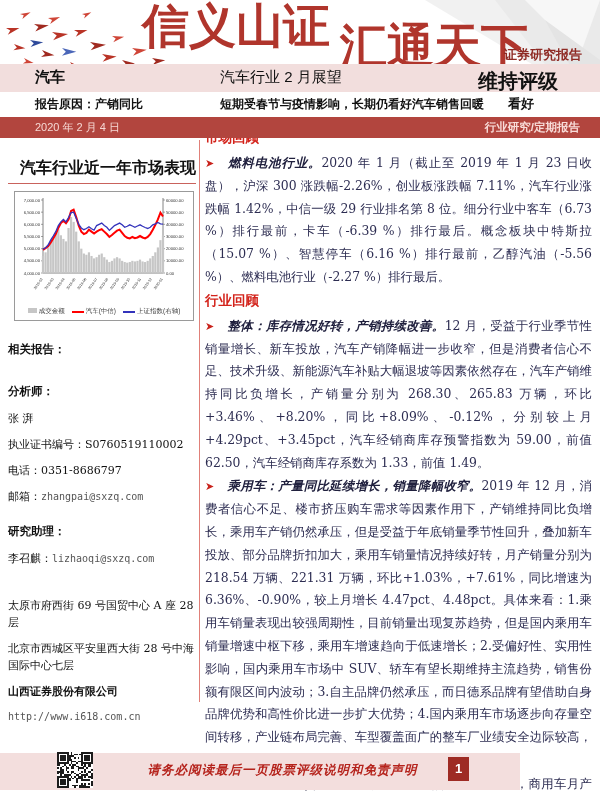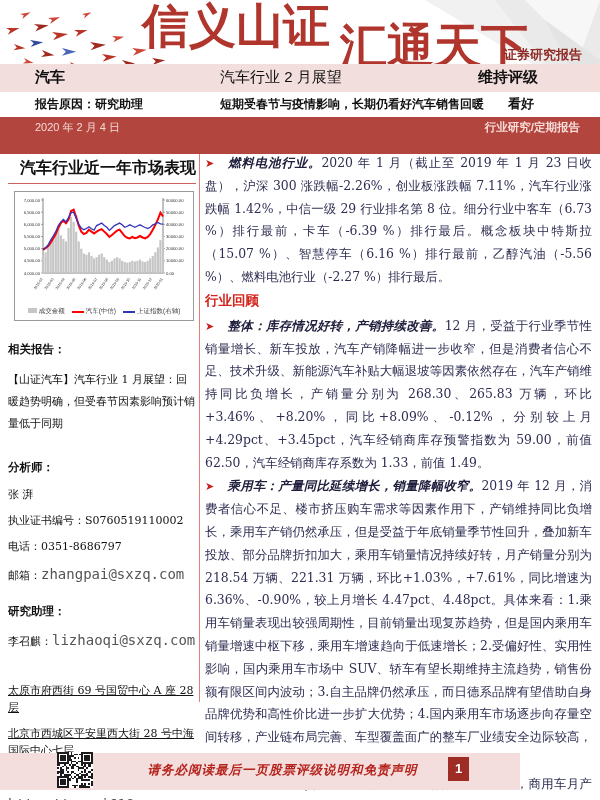--- a/index.html
+++ b/index.html
@@ -12,24 +12,24 @@
   .logo-arrows{left:0;top:0;z-index:1;}
   .slogan{left:142px;top:2px;z-index:2;display:flex;color:#b0352c;
           font-family:"DejaVu Serif","Liberation Serif",serif;font-weight:bold;
           font-size:47px;line-height:1;white-space:nowrap;}
   .slogan .g2{transform:translateY(20px);margin-left:10px;}
   .report-type{right:18px;top:46px;z-index:2;font-size:13px;font-weight:bold;color:#8e2a24;}
 
   
   .row1{left:0;top:64px;width:600px;height:28px;background:#f2dedd;z-index:3;}
   .row2{left:0;top:92px;width:600px;height:25px;background:#fff;z-index:3;}
-  .row3{left:0;top:117px;width:600px;height:37px;background:#b2453e;z-index:3;}
+  .row3{left:0;top:117px;width:600px;height:21px;background:#b2453e;z-index:3;}
   .row1 .c1{left:35px;top:4px;font-size:15px;font-weight:bold;color:#111;}
   .row1 .c2{left:220px;top:4px;font-size:15px;font-weight:normal;color:#111;}
-  .row1 .c3{left:478px;top:4px;font-size:15px;font-weight:bold;color:#111;}
+  .row1 .c3{left:478px;top:4px;font-size:20px;font-weight:bold;color:#111;}
   .row2 .c1{left:35px;top:4px;font-size:12px;font-weight:bold;color:#111;}
   .row2 .c2{left:220px;top:4px;font-size:12px;font-weight:bold;color:#111;}
   .row2 .c3{left:508px;top:3px;font-size:13px;font-weight:bold;color:#111;}
   .row3 .c1{left:35px;top:3px;font-size:11px;color:#f6d8d4;}
   .row3 .c2{right:20px;top:3px;font-size:11.5px;font-weight:bold;color:#f8dcd8;}
 
   
   .sidebar{left:8px;top:142px;width:188px;color:#111;z-index:2;}
   .chart-title{font-size:16px;font-weight:bold;margin:16px 0 4px 2px;text-align:right;}
   .title-rule{border:0;border-top:1px solid #c9625c;margin:0 0 7px 0;}
@@ -37,23 +37,23 @@
   .legend-row{display:flex;justify-content:center;gap:7px;font-size:6.5px;color:#444;
               padding:2px 0 3px 0;align-items:center;}
   .legend-row .sw-bar{display:inline-block;width:9px;height:5px;margin-right:2px;}
   .legend-row .sw-line{display:inline-block;width:12px;height:2px;margin-right:2px;}
   .sb-block{font-family:"DejaVu Serif","Liberation Serif",serif;font-size:11px;line-height:1.55;}
   .sb-label{font-weight:bold;font-size:11.5px;}
   .related{margin-top:20px;}
   .related-text{margin-top:10px;line-height:2.0;}
   .analyst{margin-top:24px;}
   .analyst p{margin:0 0 9px 0;}
-  .mono{font-family:"DejaVu Sans Mono","Liberation Mono",monospace;font-size:14px;color:#555;}
+  .mono{font-family:"DejaVu Sans Mono","Liberation Mono",monospace;font-size:10px;color:#555;}
   .addr{margin-top:30px;}
-  .addr p{margin:0 0 9px 0;text-decoration:underline;}
+  .addr p{margin:0 0 9px 0;}
 
   
   .vrule{left:199px;top:140px;width:1px;height:562px;background:#e08079;z-index:2;}
   .main{left:205px;top:129px;width:387px;z-index:2;}
   .section-h{color:#d3231b;font-size:13.5px;font-weight:bold;margin:0 0 5px 0;}
   .bullet{font-family:"DejaVu Serif","Liberation Serif",serif;font-size:12.4px;
           line-height:22.8px;color:#2d2d52;text-align:justify;margin:0 0 1px 0;}
   .marker{color:#c9231c;font-family:"Liberation Sans",sans-serif;font-size:11px;
           padding-right:13px;font-style:normal;}
   .lead{font-weight:bold;font-style:italic;color:#20203e;}
@@ -125,21 +125,21 @@
   <span class="g2">汇通天下</span>
 </div>
 <div class="abs report-type">证券研究报告</div>
 
 <div class="abs row1">
   <span class="abs c1">汽车</span>
   <span class="abs c2">汽车行业 2 月展望</span>
   <span class="abs c3">维持评级</span>
 </div>
 <div class="abs row2">
-  <span class="abs c1">报告原因：研究助理</span>
+  <span class="abs c1">报告原因：产销同比</span>
   <span class="abs c2">短期受春节与疫情影响，长期仍看好汽车销售回暖</span>
   <span class="abs c3">看好</span>
 </div>
 <div class="abs row3">
   <span class="abs c1">2020 年 2 月 4 日</span>
   <span class="abs c2">行业研究/定期报告</span>
 </div>
 
 <div class="abs sidebar">
   <div class="chart-title">汽车行业近一年市场表现</div>
@@ -242,21 +242,20 @@
       </svg>
     <div class="legend-row">
       <span><i class="sw-bar" id="sw0" style="background: rgb(198, 198, 198);"></i><span>成交金额</span></span>
       <span><i class="sw-line" id="sw1" style="background: rgb(255, 0, 0);"></i><span>汽车(中信)</span></span>
       <span><i class="sw-line" id="sw2" style="background: rgb(51, 51, 187);"></i><span>上证指数(右轴)</span></span>
     </div>
   </div>
 
   <div class="sb-block related">
     <div class="sb-label">相关报告：</div>
-    <div class="related-text">【山证汽车】汽车行业 1 月展望：回暖趋势明确，但受春节因素影响预计销量低于同期</div>
   </div>
 
   <div class="sb-block analyst">
     <p class="sb-label">分析师：</p>
     <p>张  湃</p>
     <p>执业证书编号：S0760519110002</p>
     <p>电话：0351-8686797</p>
     <p><span>邮箱：</span><span class="mono">zhangpai@sxzq.com</span></p>
   </div>
 

